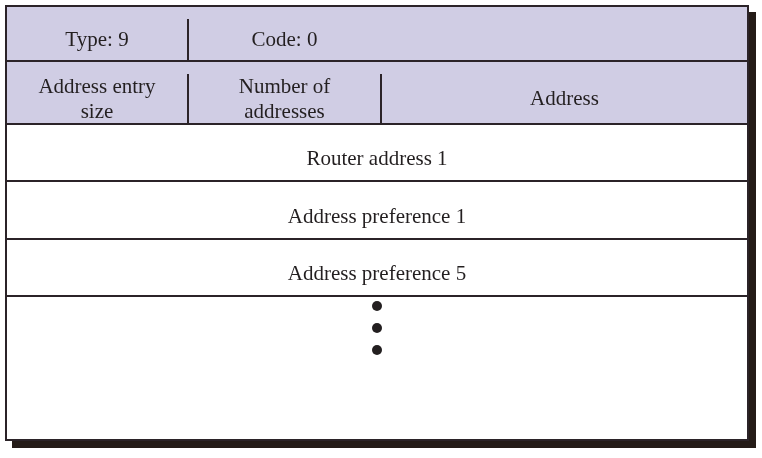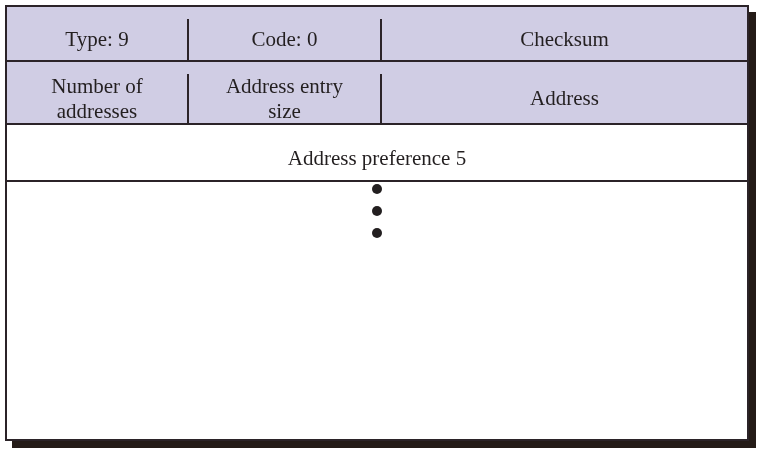--- a/index.html
+++ b/index.html
@@ -71,32 +71,33 @@
 </style>
 </head>
 <body>
 
 <div class="stage">
   <div class="packet-box">
 
     <div class="hdr-row">
       <div class="cell">Type: 9</div>
       <div class="cell">Code: 0</div>
-      <div class="cell">Checksum</div>
     </div>
 
     <div class="hdr-row">
+      <div class="cell">Address entry
+size</div>
       <div class="cell">Number of
 addresses</div>
-      <div class="cell">Address entry
-size</div>
       <div class="cell">Address</div>
     </div>
 
+    <div class="cell data-row">Router address 1</div>
 
+    <div class="cell data-row">Address preference 1</div>
 
 
     <div class="cell data-row">Address preference 5</div>
 
     <div class="ellipsis-row">
       <div class="dot"></div>
       <div class="dot"></div>
       <div class="dot"></div>
     </div>
 

